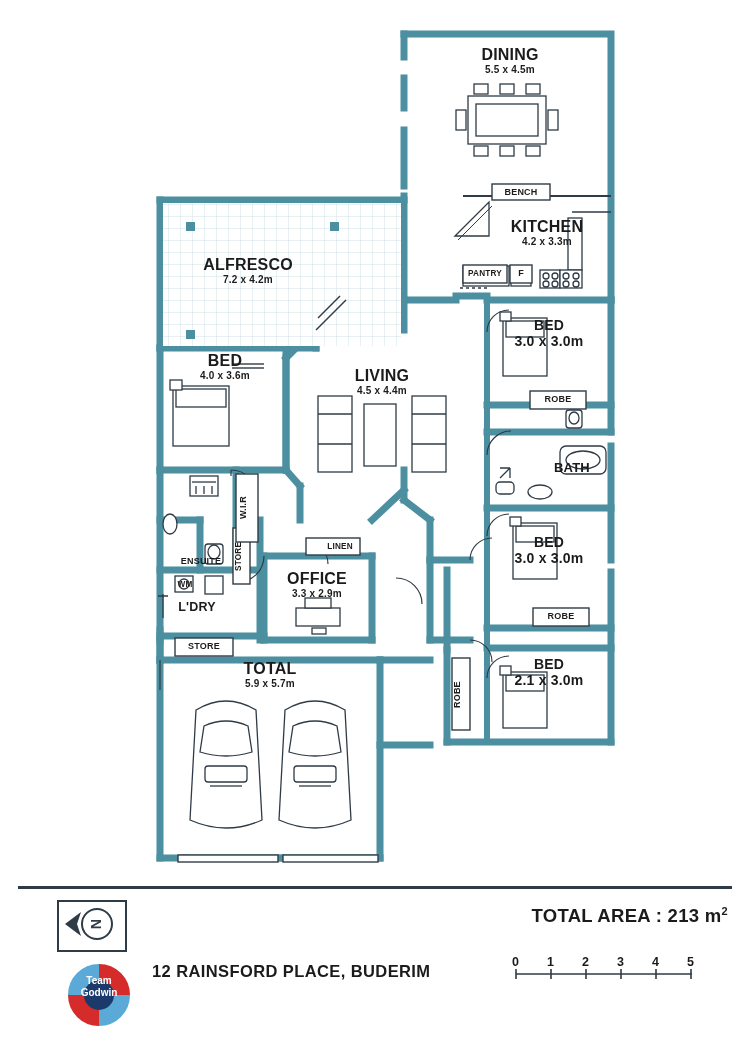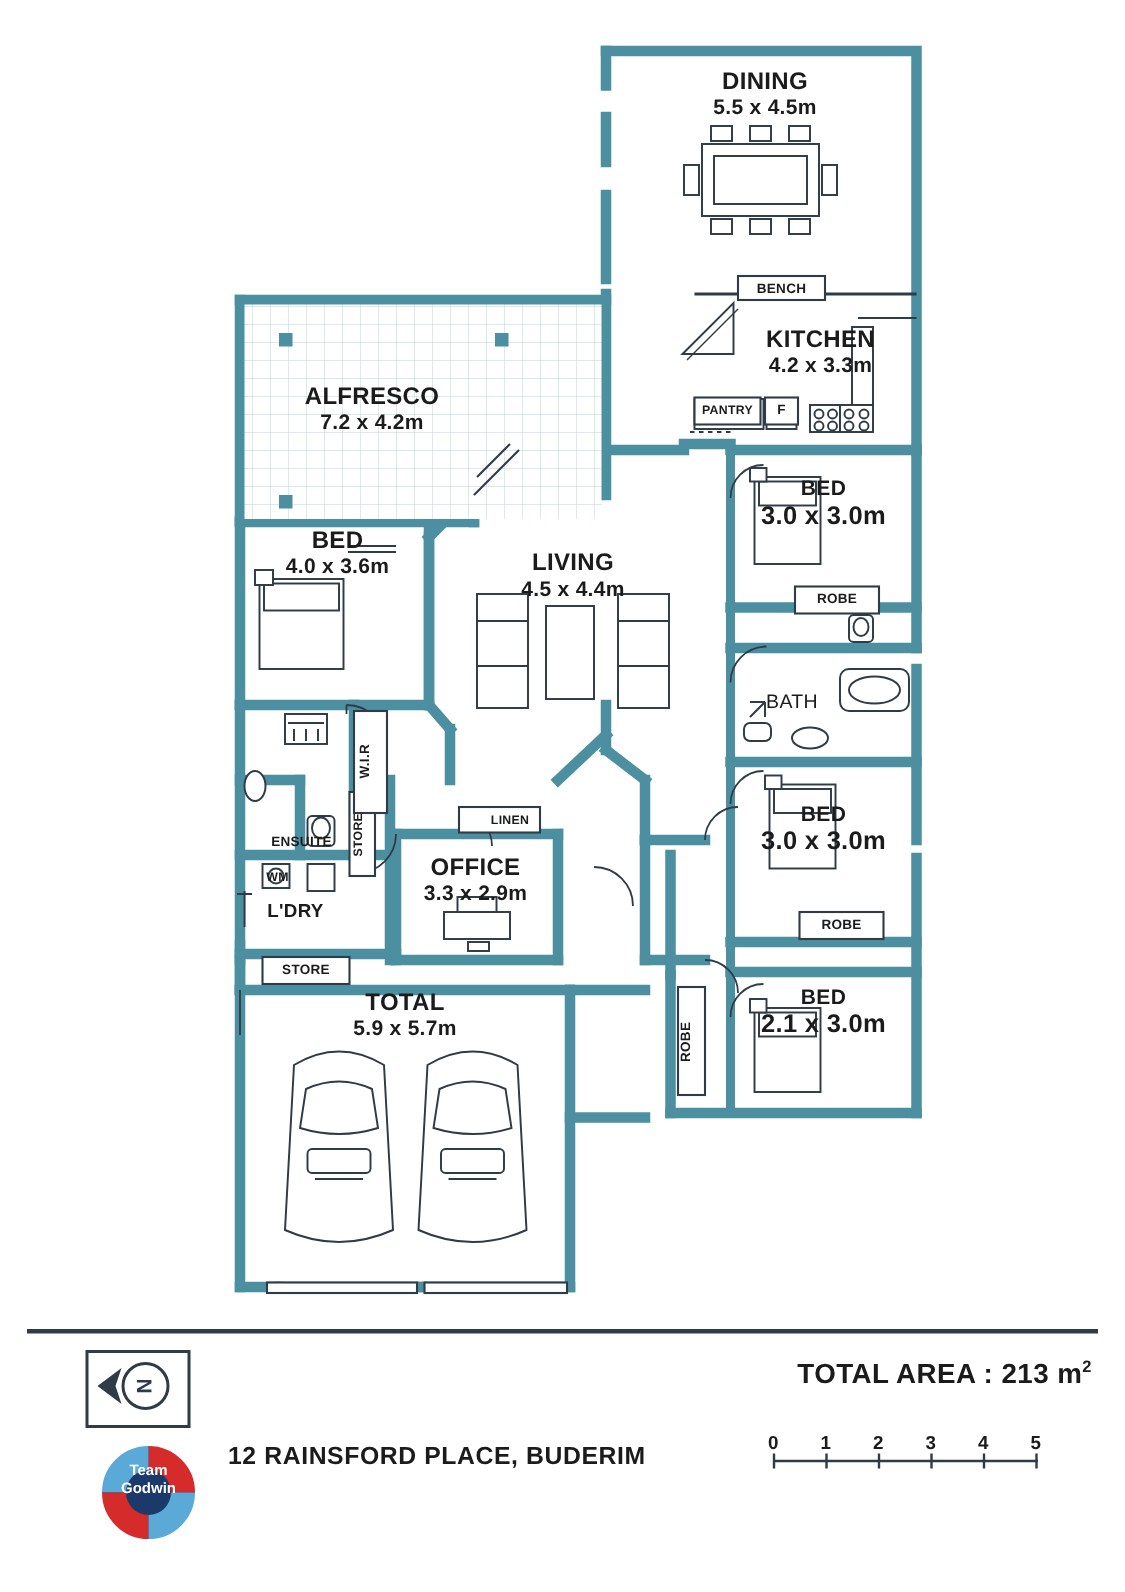--- a/index.html
+++ b/index.html
@@ -2,23 +2,23 @@
 <html><head>
 <meta charset="utf-8">
 <style>
   html,body{margin:0;padding:0;background:#ffffff;}
   body{width:750px;height:1061px;position:relative;font-family:"Liberation Sans",sans-serif;color:#1b1b1b;overflow:hidden;}
   #plan{position:absolute;left:0;top:0;width:750px;height:1061px;}
   .lbl{position:absolute;text-align:center;line-height:1.12;letter-spacing:.2px;}
   .lbl .nm{font-weight:700;}
   .lbl .dm{font-weight:700;}
   .rm-lg .nm{font-size:16px;}
-  .rm-lg .dm{font-size:14px;}
+  .rm-lg .dm{font-size:10px;}
   .rm-md .nm{font-size:14px;}
-  .rm-md .dm{font-size:17px;}
+  .rm-md .dm{font-size:14px;}
   .tiny{font-size:9px;font-weight:700;}
   .tiny2{font-size:8.2px;font-weight:700;}
   .vert{writing-mode:vertical-rl;transform:rotate(180deg);}
   .footer-line{position:absolute;left:18px;top:886px;width:714px;height:3px;background:#2f3b46;}
   .total{position:absolute;right:22px;top:905px;font-size:18.5px;font-weight:700;letter-spacing:.3px;}
   .total sup{font-size:11px;}
   .addr{position:absolute;left:152px;top:962px;font-size:16.5px;font-weight:700;letter-spacing:.4px;}
   .scalebar{position:absolute;left:512px;top:952px;width:188px;height:32px;}
   .scale-nums{position:absolute;left:512px;top:955px;width:188px;height:14px;}
   .scale-nums span{position:absolute;font-size:12.5px;font-weight:700;}
@@ -304,21 +304,21 @@
   <div class="nm">TOTAL</div>
   <div class="dm">5.9 x 5.7m</div>
 </div>
 
 <div class="lbl tiny" style="left:492px;top:187px;width:58px;">BENCH</div>
 <div class="lbl tiny2" style="left:463px;top:269px;width:44px;">PANTRY</div>
 <div class="lbl tiny" style="left:510px;top:268px;width:22px;">F</div>
 <div class="lbl tiny" style="left:530px;top:394px;width:56px;">ROBE</div>
 <div class="lbl tiny" style="left:533px;top:611px;width:56px;">ROBE</div>
 <div class="lbl tiny vert" style="left:452px;top:662px;width:18px;height:66px;">ROBE</div>
-<div class="lbl" style="left:500px;top:461px;width:56px;font-size:13px;font-weight:400;">BATH</div>
+<div class="lbl" style="left:544px;top:461px;width:56px;font-size:13px;font-weight:700;">BATH</div>
 <div class="lbl tiny" style="left:172px;top:516px;width:58px;margin-top:40px;">ENSUITE</div>
 <div class="lbl tiny vert" style="left:238px;top:478px;width:18px;height:60px;">W.I.R</div>
 <div class="lbl tiny2 vert" style="left:234px;top:532px;width:15px;height:48px;">STORE</div>
 <div class="lbl tiny" style="left:175px;top:641px;width:58px;">STORE</div>
 <div class="lbl tiny2" style="left:306px;top:542px;width:68px;">LINEN</div>
 <div class="lbl" style="left:166px;top:600px;width:62px;font-size:12.5px;font-weight:700;">L'DRY</div>
 <div class="lbl tiny2" style="left:176px;top:580px;width:18px;">WM</div>
 
 <div class="footer-line"></div>
 

